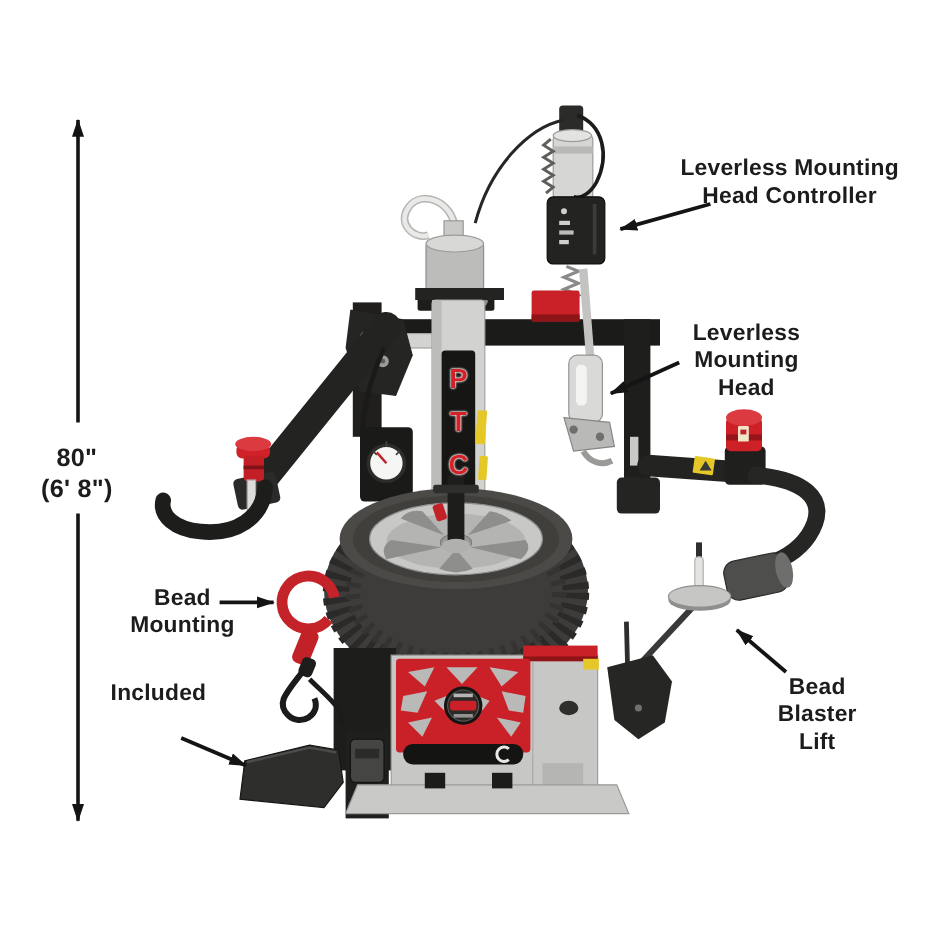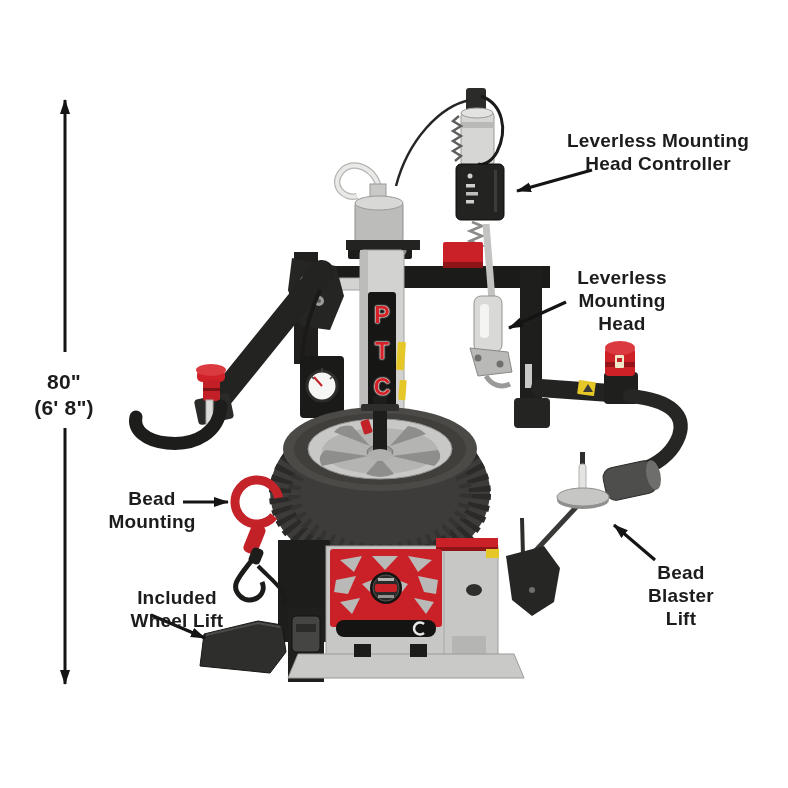--- a/index.html
+++ b/index.html
@@ -5,21 +5,21 @@
   html,body{margin:0;padding:0;background:#fff;}
   #canvas{position:relative;width:788px;height:788px;background:#ffffff;overflow:hidden;
           font-family:"Liberation Sans",sans-serif;}
   #art{position:absolute;left:0;top:0;}
   .lb{position:absolute;font-weight:700;color:#1c1c1c;text-align:center;line-height:1.22;
       font-size:19px;letter-spacing:.2px;}
   #lb-controller{left:552px;top:129px;width:212px;}
   #lb-head{left:557px;top:266px;width:130px;}
   #lb-height{left:18px;top:369px;width:92px;font-size:21px;}
   #lb-blaster{left:100px;top:487px;width:104px;}
-  #lb-lift{left:68px;top:586px;width:128px;padding-left:45px;}
+  #lb-lift{left:68px;top:566px;width:128px;}
   #lb-disc{left:631px;top:561px;width:100px;}
   #ptc{position:absolute;left:368px;top:297px;width:28px;text-align:center;font-weight:800;
        font-size:23px;line-height:36px;color:#d42127;
        text-shadow:0 0 2px #fff,0 0 2px #fff,0 0 1px #fff;}
   #ptc span{display:block;}
 </style>
 </head>
 <body>
 
 <div id="canvas">
@@ -269,21 +269,20 @@
   <div>(6' 8")</div>
 </div>
 
 <div class="lb" id="lb-blaster">
   <div>Bead</div>
   <div>Mounting</div>
 </div>
 
 <div class="lb" id="lb-lift">
   <div>Included</div>
-  <div>Wheel Lift</div>
 </div>
 
 <div class="lb" id="lb-disc">
   <div>Bead</div>
   <div>Blaster</div>
   <div>Lift</div>
 </div>
 
 </div>
 

